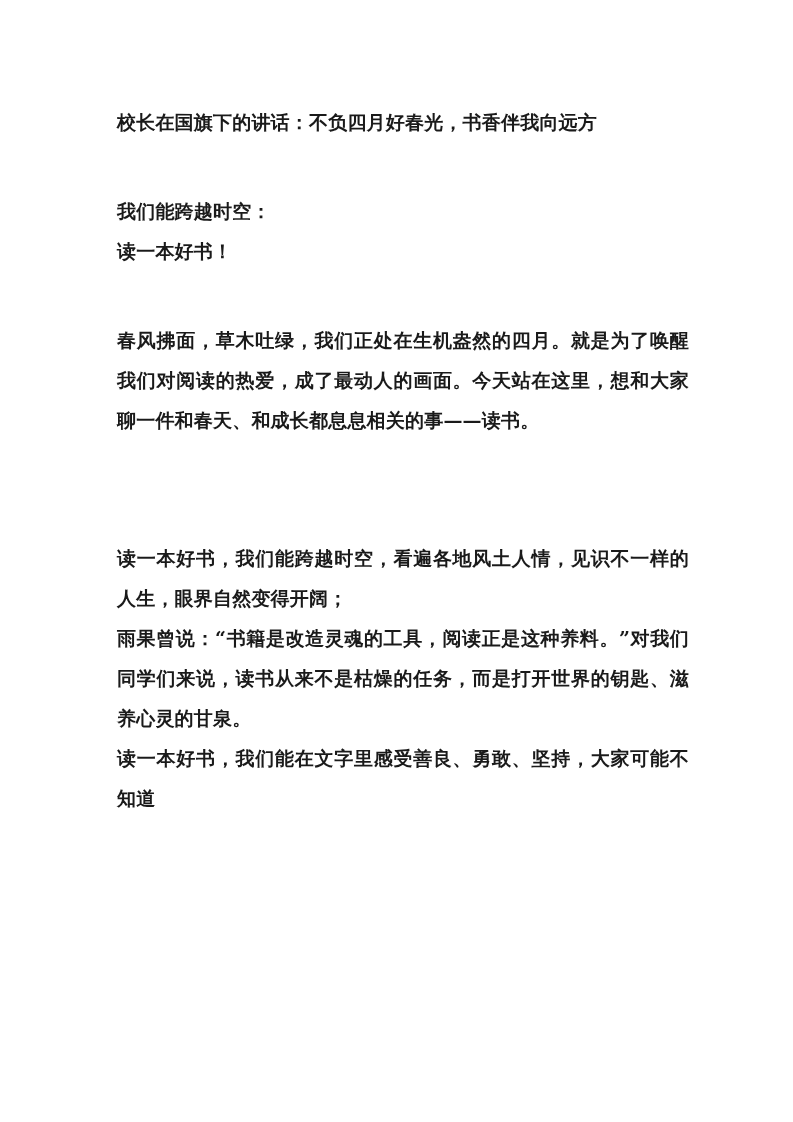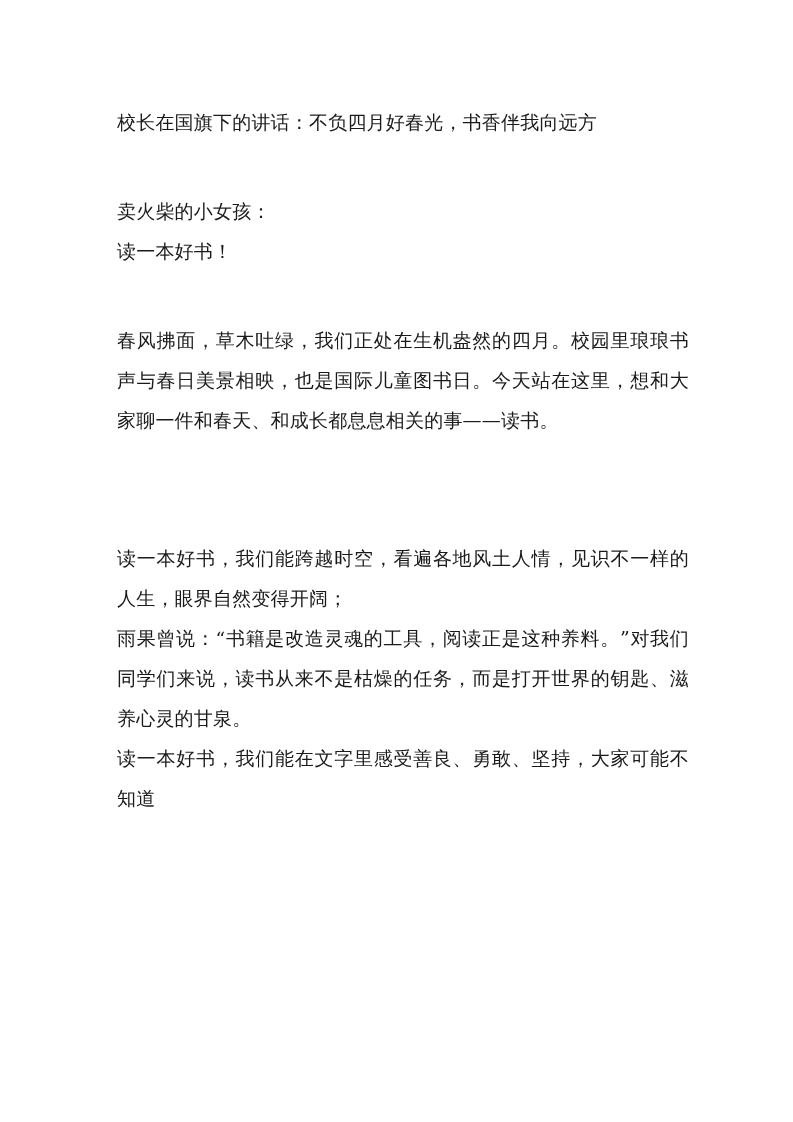--- a/index.html
+++ b/index.html
@@ -5,35 +5,36 @@
   html, body { margin: 0; padding: 0; background: #ffffff; }
   body { width: 793px; height: 1122px; overflow: hidden; position: relative; }
   .page {
     position: absolute; left: 0; top: 0; width: 793px; height: 1122px; background: #fff;
   }
   .content {
     position: absolute; left: 117px; top: 102px; width: 572px;
     font-family: "DejaVu Serif", "Liberation Serif", serif;
     font-size: 19px; line-height: 40px; color: #1a1a1a;
     letter-spacing: 0.2px;
+    font-weight: bold;
   }
   .p { margin: 0; text-align: justify; }
   .gap-title { height: 49px; }
   .gap { height: 49px; }
 </style>
 </head>
 <body>
 
 <div class="page">
   <div class="content">
     <p class="p">校长在国旗下的讲话：不负四月好春光，书香伴我向远方</p>
     <div class="gap-title"></div>
-    <p class="p">卖火柴的小女孩：</p>
+    <p class="p">我们能跨越时空：</p>
     <p class="p">读一本好书！</p>
     <div class="gap"></div>
-    <p class="p">春风拂面，草木吐绿，我们正处在生机盎然的四月。校园里琅琅书声与春日美景相映，也是国际儿童图书日。今天站在这里，想和大家聊一件和春天、和成长都息息相关的事——读书。</p>
+    <p class="p">春风拂面，草木吐绿，我们正处在生机盎然的四月。就是为了唤醒我们对阅读的热爱，成了最动人的画面。今天站在这里，想和大家聊一件和春天、和成长都息息相关的事——读书。</p>
     <div class="gap"></div>
     <div class="gap"></div>
     <p class="p">读一本好书，我们能跨越时空，看遍各地风土人情，见识不一样的人生，眼界自然变得开阔；</p>
     <p class="p">雨果曾说：“书籍是改造灵魂的工具，阅读正是这种养料。”对我们同学们来说，读书从来不是枯燥的任务，而是打开世界的钥匙、滋养心灵的甘泉。</p>
     <p class="p">读一本好书，我们能在文字里感受善良、勇敢、坚持，大家可能不知道</p>
   </div>
 </div>
 
 </body></html>

